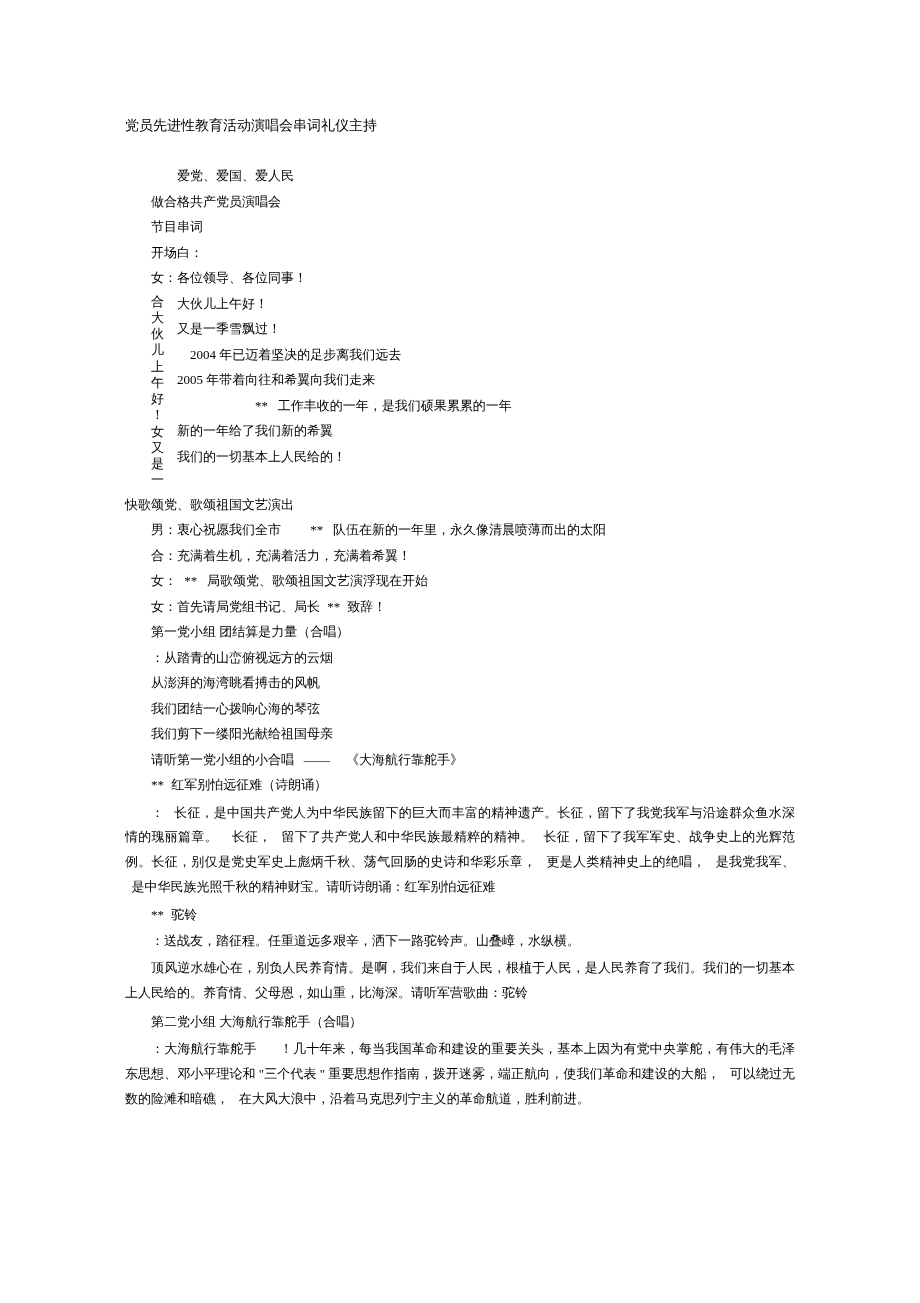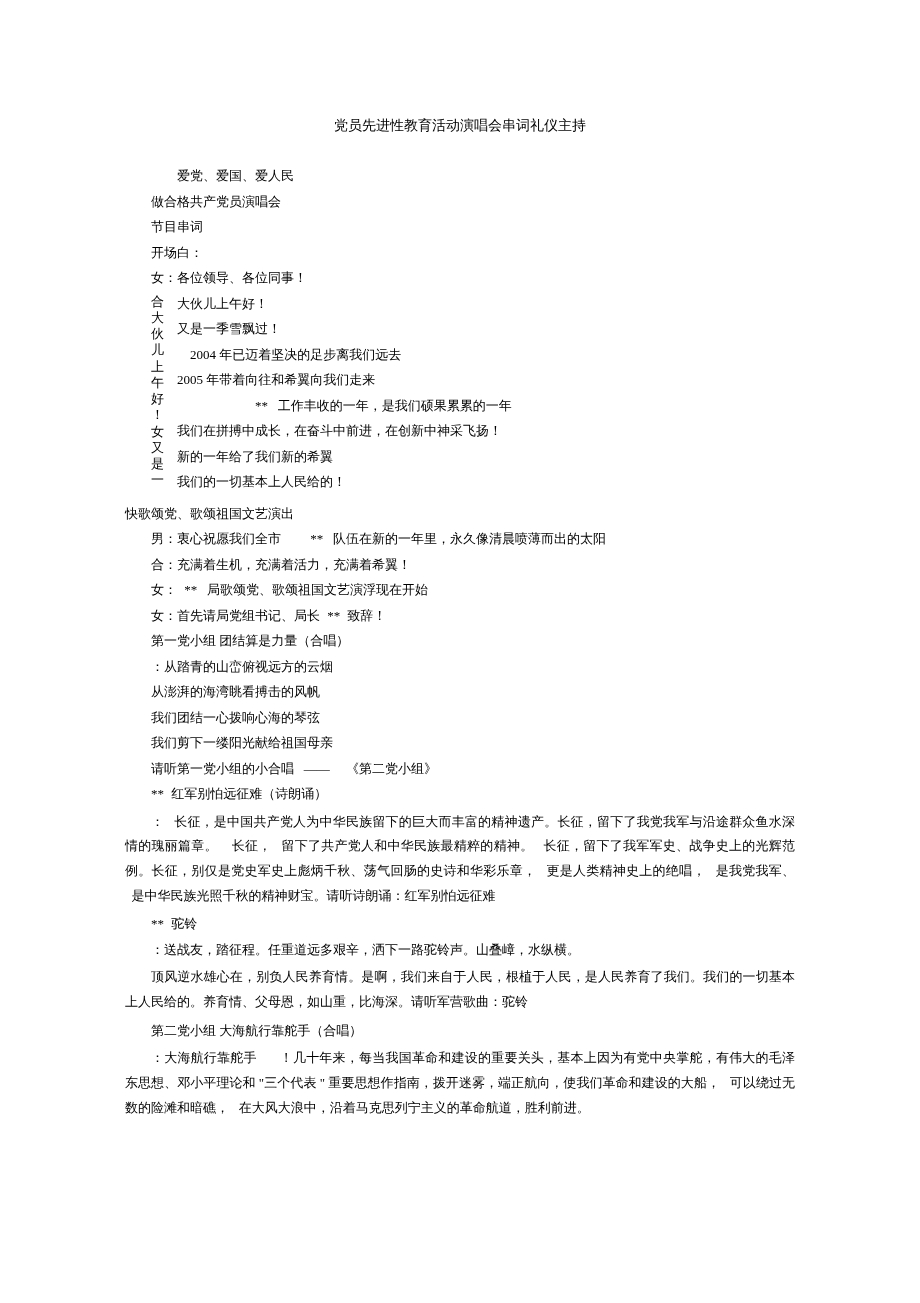--- a/index.html
+++ b/index.html
@@ -7,21 +7,21 @@
       font-family: "SimSun", "宋体", serif;
       background: #fff;
       width: 920px;
       margin: 0 auto;
       padding: 115px 125px 60px 125px;
       color: #000;
       font-size: 13px;
       line-height: 1.5;
     }
     .title {
-      text-align: center;
+      text-align: left;
       font-size: 14px;
       margin-bottom: 30px;
     }
     .indent-2 {
       text-indent: 4em;
     }
     .indent-1 {
       text-indent: 2em;
     }
     .no-indent {
@@ -86,21 +86,20 @@
     <div class="para">大伙儿上午好！</div>
     <div class="para">又是一季雪飘过！</div>
     <div class="para">
       <span style="margin-left:1em;">2004 年已迈着坚决的足步离我们远去</span>
     </div>
     <div class="para">2005 年带着向往和希翼向我们走来</div>
     <div class="para">
       <span style="margin-left:6em;">**</span>
       <span style="margin-left:0.5em;">工作丰收的一年，是我们硕果累累的一年</span>
     </div>
-    <div class="para">我们在拼搏中成长，在奋斗中前进，在创新中神采飞扬！</div>
     <div class="para">新的一年给了我们新的希翼</div>
     <div class="para">我们的一切基本上人民给的！</div>
   </div>
 </div>
 
 <div class="para no-indent">快歌颂党、歌颂祖国文艺演出</div>
 
 <div class="para indent-1">
   <span>男：衷心祝愿我们全市</span>
   <span style="margin-left:2em;">**</span>
@@ -123,21 +122,21 @@
 
 <div class="para indent-1">第一党小组 团结算是力量（合唱）</div>
 <div class="para indent-1">：从踏青的山峦俯视远方的云烟</div>
 <div class="para indent-1">从澎湃的海湾眺看搏击的风帆</div>
 <div class="para indent-1">我们团结一心拨响心海的琴弦</div>
 <div class="para indent-1">我们剪下一缕阳光献给祖国母亲</div>
 
 <div class="para indent-1">
   <span>请听第一党小组的小合唱</span>
   <span style="margin-left:0.5em;">——</span>
-  <span style="margin-left:1em;">《第二党小组》</span>
+  <span style="margin-left:1em;">《大海航行靠舵手》</span>
 </div>
 
 <div class="para indent-1">
   <span>**</span>
   <span style="margin-left:0.3em;">红军别怕远征难（诗朗诵）</span>
 </div>
 
 <div class="para indent-1" style="line-height:1.9;">
   <span>：</span>
   <span style="margin-left:0.5em;">长征，是中国共产党人为中华民族留下的巨大而丰富的精神遗产。长征，留下了我党我军与沿途群众鱼水深情的瑰丽篇章。</span>

